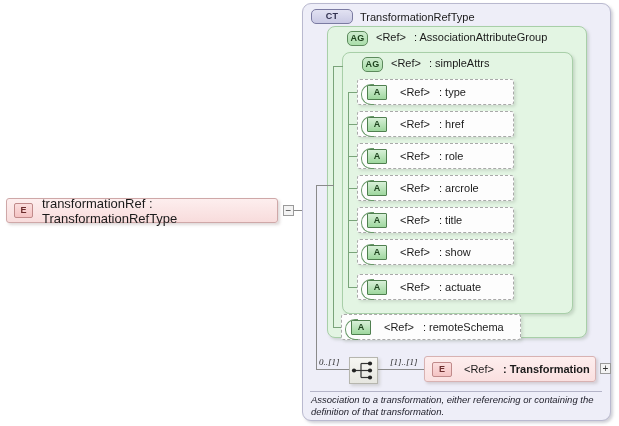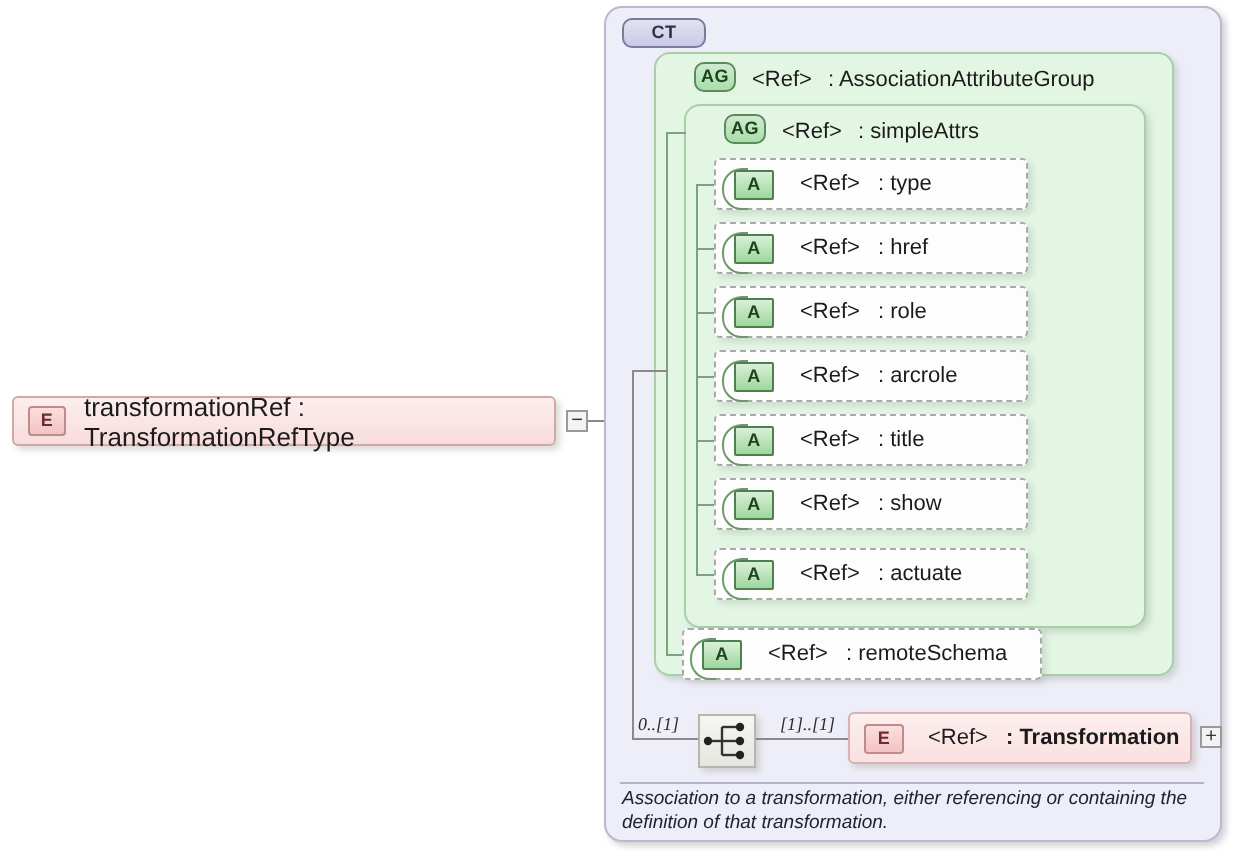--- a/index.html
+++ b/index.html
@@ -47,21 +47,21 @@
 
   .title-txt{font-size:11px;color:#1b1b1b;}
 
   
   .ag-panel{
     background:#e3f5e3;border:1px solid #a8cfa8;border-radius:8px;
     box-shadow:2px 2px 3px rgba(130,150,130,.30);
   }
   .ag-outer{left:327px;top:26px;width:260px;height:312px;}
   .ag-inner{left:342px;top:52px;width:231px;height:262px;}
-  .ag-head{position:absolute;display:flex;align-items:flex-end;gap:8px;padding-left:12px;}
+  .ag-head{position:absolute;display:flex;align-items:flex-start;gap:8px;padding-left:12px;}
   .ag-head .lbl{font-size:11px;color:#1b1b1b;}
 
   
   .attr-row{
     position:absolute;box-sizing:border-box;height:26px;
     background:#fdfdfd;border:1px dashed #a9a9a9;border-radius:3px;
     display:flex;align-items:center;gap:9px;padding-left:9px;
     box-shadow:2px 2px 3px rgba(140,150,140,.25);
   }
   .attr-row .ref{font-size:11px;color:#1b1b1b;margin-left:4px;}
@@ -126,20 +126,21 @@
 </head>
 <body>
 
 <div class="canvas">
 
   <div class="ln lnh" style="left:294px;top:210px;width:38px;"></div>
 
   <div class="panel ct-panel">
     <div class="ct-header">
       <span class="badge badge-ct">CT</span>
+      <span class="title-txt">TransformationRefType</span>
     </div>
   </div>
 
   <div class="panel ag-panel ag-outer"></div>
   <div class="ag-head" style="left:335px;top:31px;">
     <span class="badge badge-ag">AG</span>
     <span class="lbl">&lt;Ref&gt;</span>
     <span class="lbl">: AssociationAttributeGroup</span>
   </div>
 

